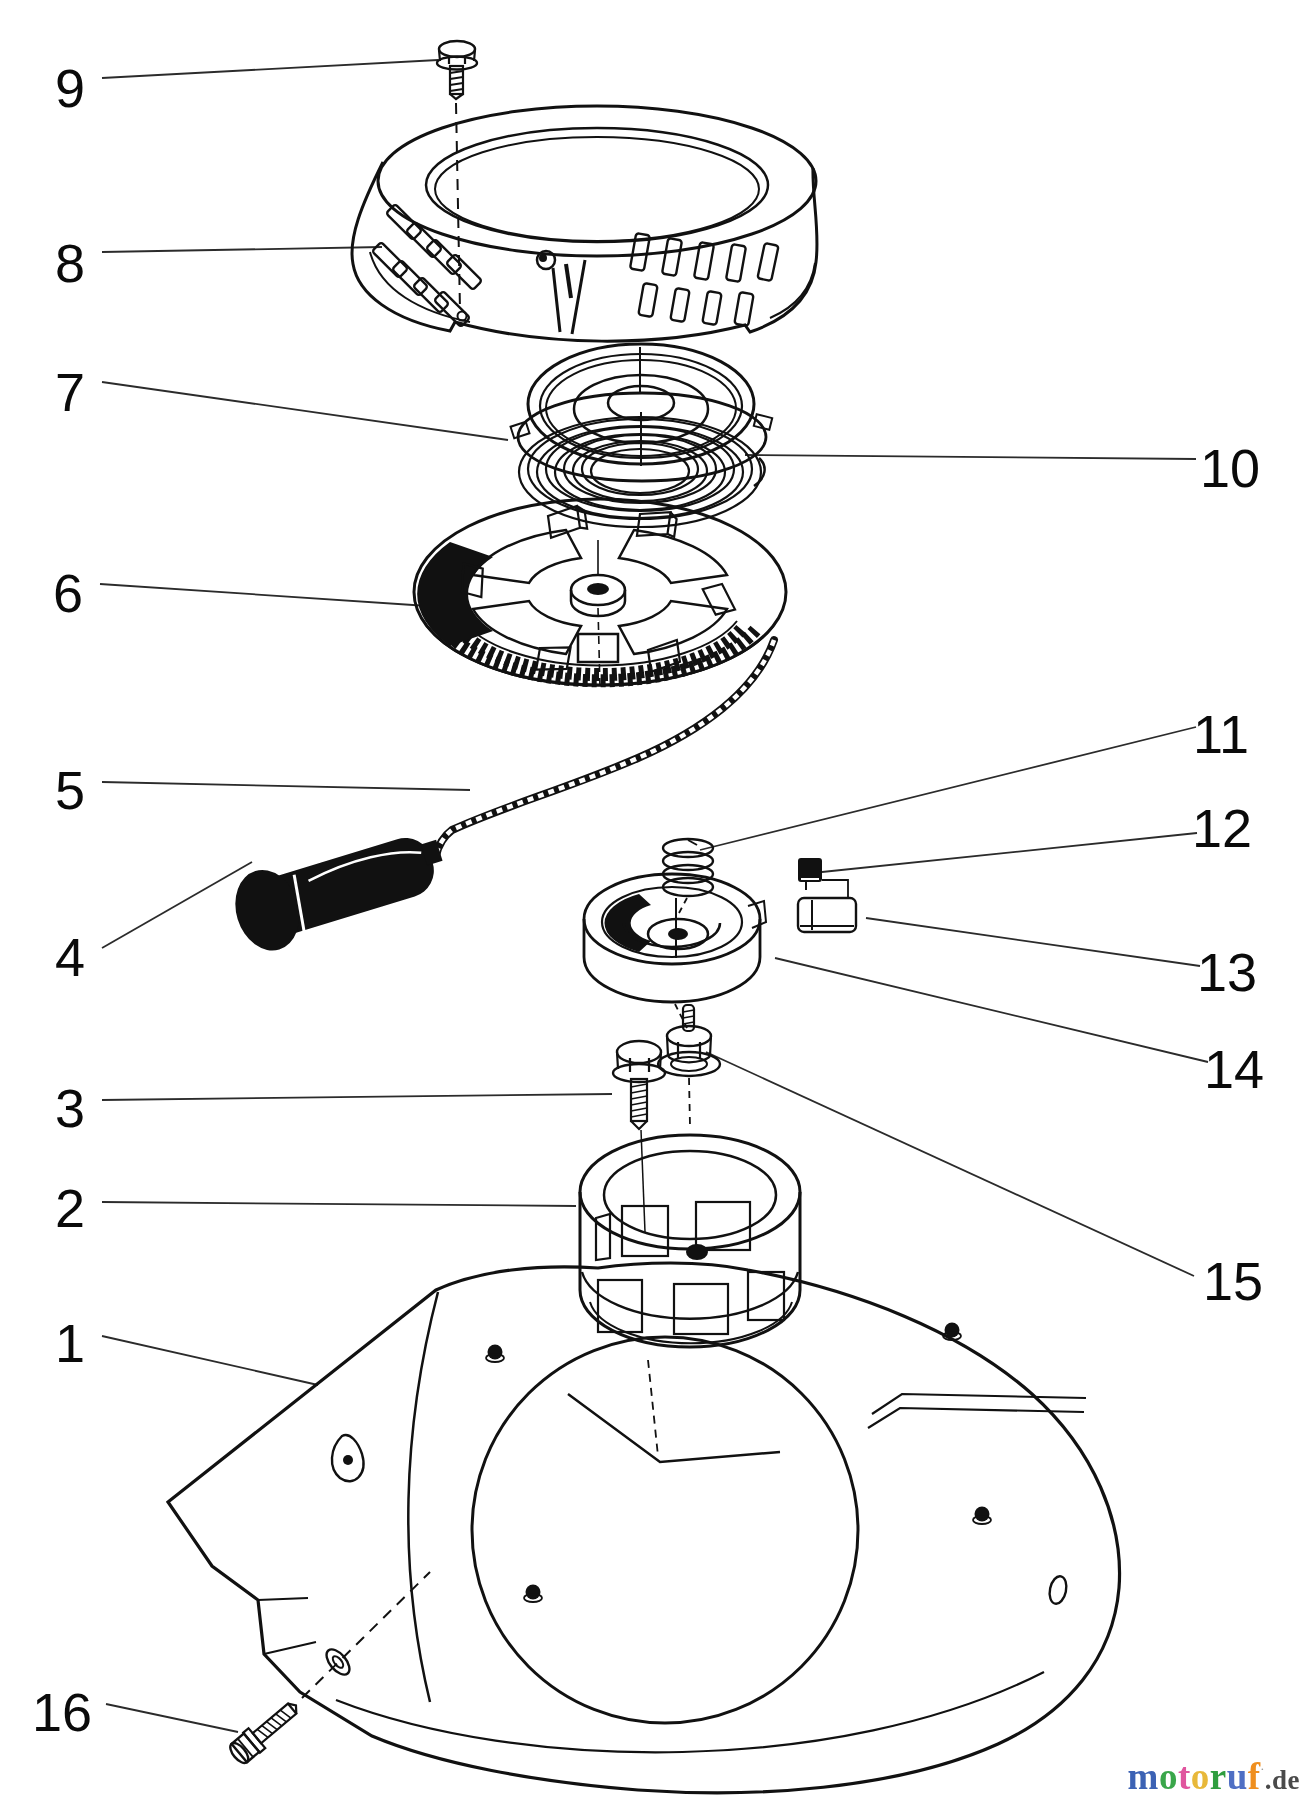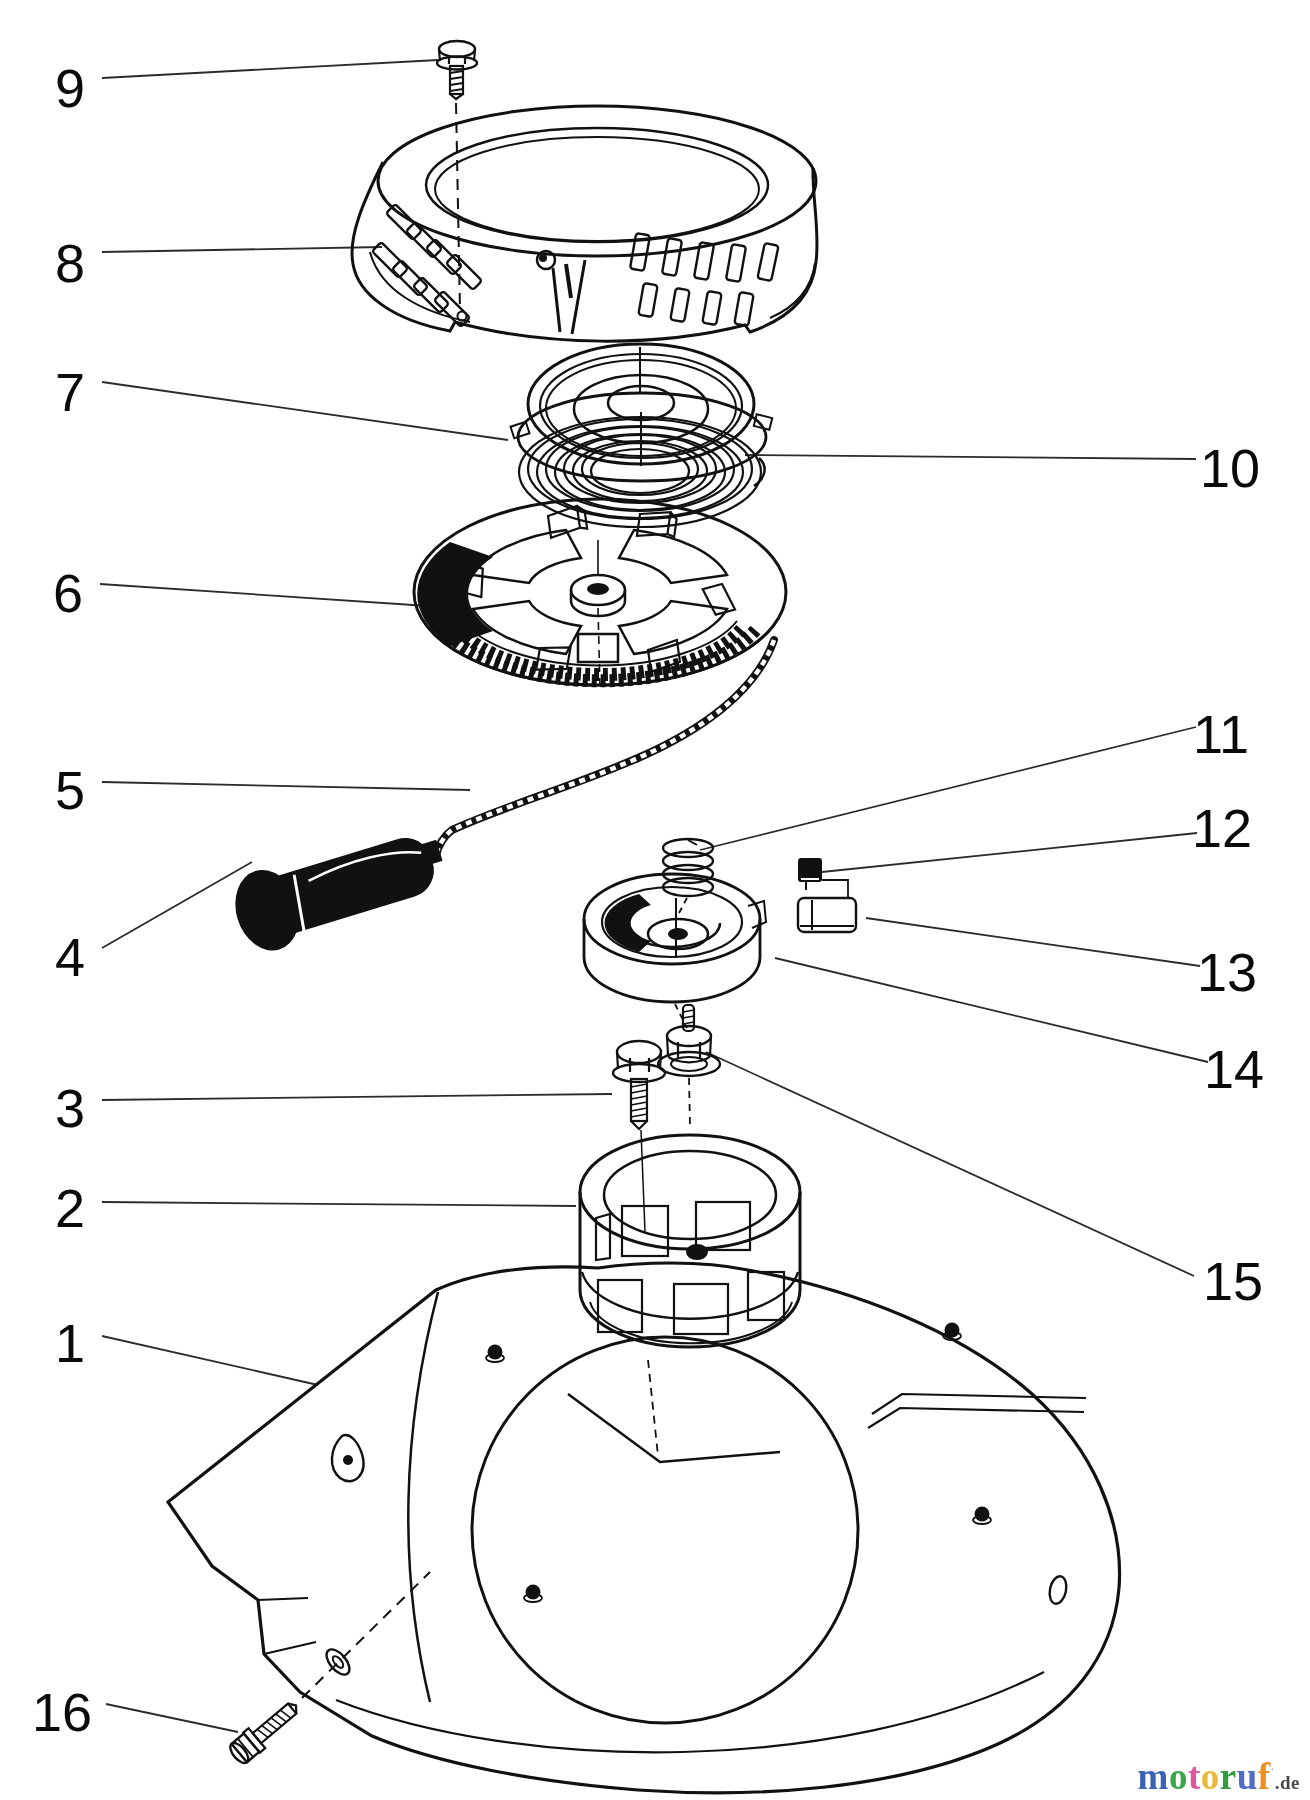--- a/index.html
+++ b/index.html
@@ -17,21 +17,21 @@
     fill:#0a0a0a;
   }
   .ink  { stroke:#111; fill:none; }
   .leader { stroke:#2b2b2b; stroke-width:1.8; fill:none; }
   .wm {
     position:absolute; right:10px; bottom:2px;
     font-family:"Liberation Serif", serif;
     font-weight:bold; font-size:37px; letter-spacing:0.5px;
     white-space:nowrap;
   }
-  .wm .suffix { font-size:19px; }
+  .wm .suffix { font-size:27px; }
   .wm sup.mark { font-size:11px; color:#9a9a9a; }
 </style>
 </head>
 <body>
 
 <svg class="diagram" width="1310" height="1800" viewBox="0 0 1310 1800">
 
   <g>
     <line class="leader" x1="102" y1="78" x2="438" y2="60"></line>
     <line class="leader" x1="102" y1="252" x2="382" y2="247"></line>

